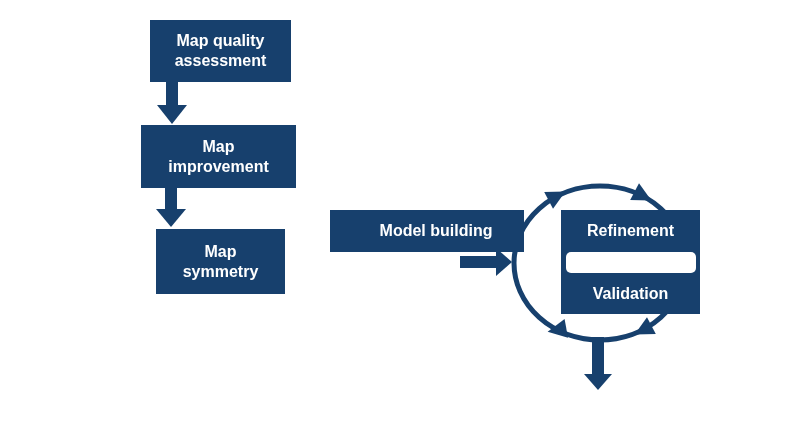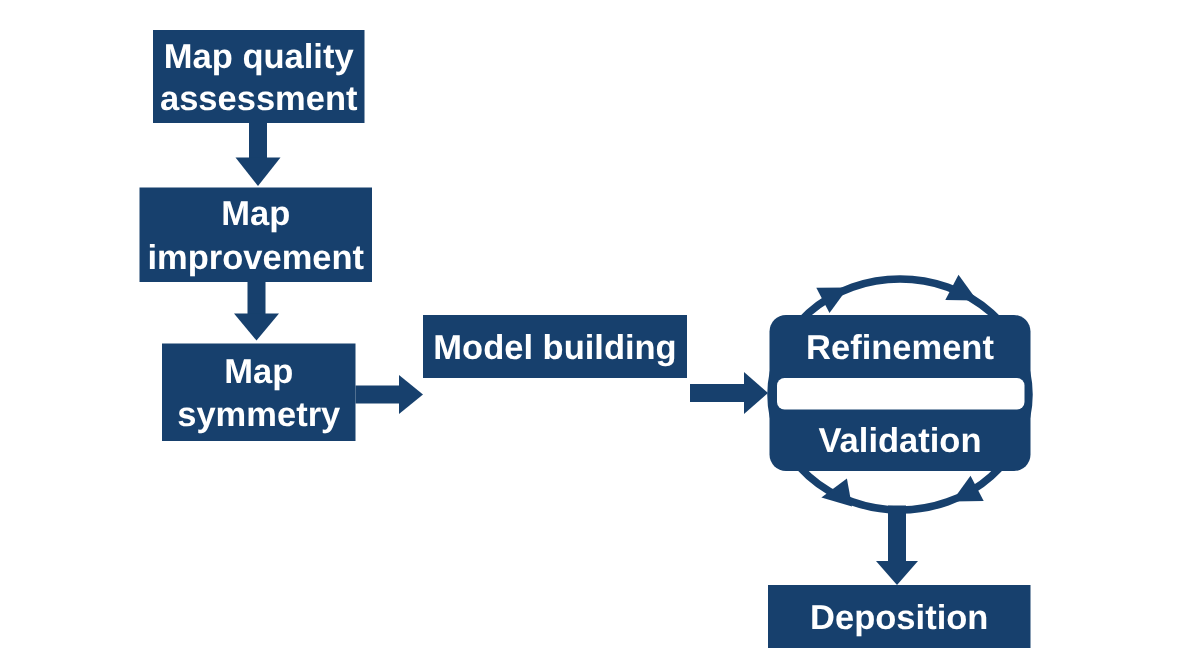--- a/index.html
+++ b/index.html
@@ -16,22 +16,23 @@
     overflow:hidden;
   }
   .connector-layer{position:absolute;left:0;top:0;z-index:1;}
   .ink{fill:var(--navy);stroke:none;}
   .ink-stroke{fill:none;stroke:var(--navy);stroke-width:5;}
   .box{
     position:absolute;z-index:2;
     background:var(--navy);color:var(--label);
     display:flex;align-items:center;justify-content:center;
     text-align:center;
-    font-size:23px;font-weight:bold;line-height:1.22;
+    font-size:16px;font-weight:bold;line-height:1.22;
     white-space:pre-line;
+    margin-left:48px;
   }
   .stack{
     flex-direction:column;justify-content:flex-start;align-items:stretch;
     background:var(--navy);
   }
   .stack-cell{
     display:flex;align-items:center;justify-content:center;
     text-align:center;white-space:pre-line;
   }
   .stack-divider{
@@ -90,32 +91,29 @@
   <div class="box" style="left:93px;top:125px;width:155px;height:63px;">
     <span>Map
 improvement</span>
   </div>
 
   <div class="box" style="left:108px;top:229px;width:129px;height:65px;">
     <span>Map
 symmetry</span>
   </div>
 
-  <div class="box" style="left:282px;top:210px;width:176px;height:42px;">
+  <div class="box" style="left:282px;top:210px;width:176px;height:42px;padding-left:18px;">
     <span>Model building</span>
   </div>
 
 
-  <div class="box stack" style="left:513px;top:210px;width:174px;height:104px;border-radius:11px;">
+  <div class="box stack" style="left:513px;top:210px;width:139px;height:104px;">
     <div class="stack-cell" style="height:42px;">
       <span>Refinement</span>
     </div>
     <div class="stack-divider"></div>
     <div class="stack-cell" style="height:41px;justify-content:center;">
       <span>Validation</span>
     </div>
   </div>
 
-  <div class="box" style="left:512px;top:390px;width:175px;height:42px;">
-    <span>Deposition</span>
-  </div>
 
 </div>
 
 </body></html>

